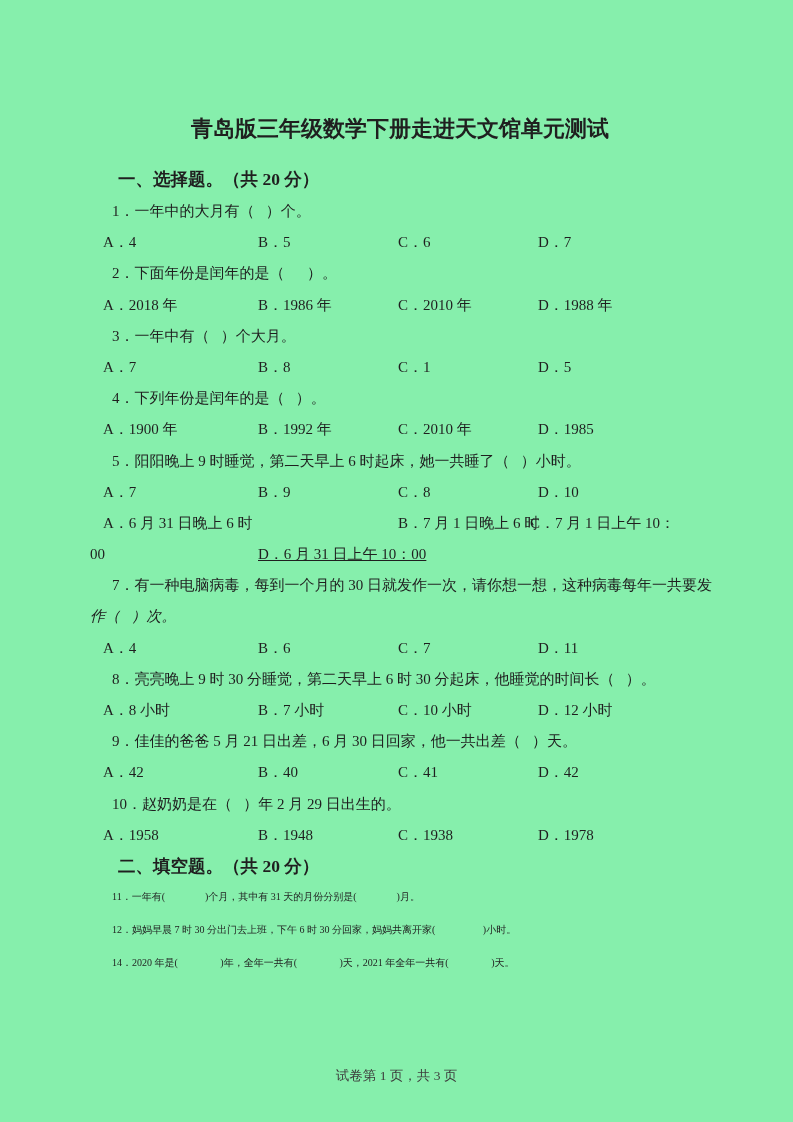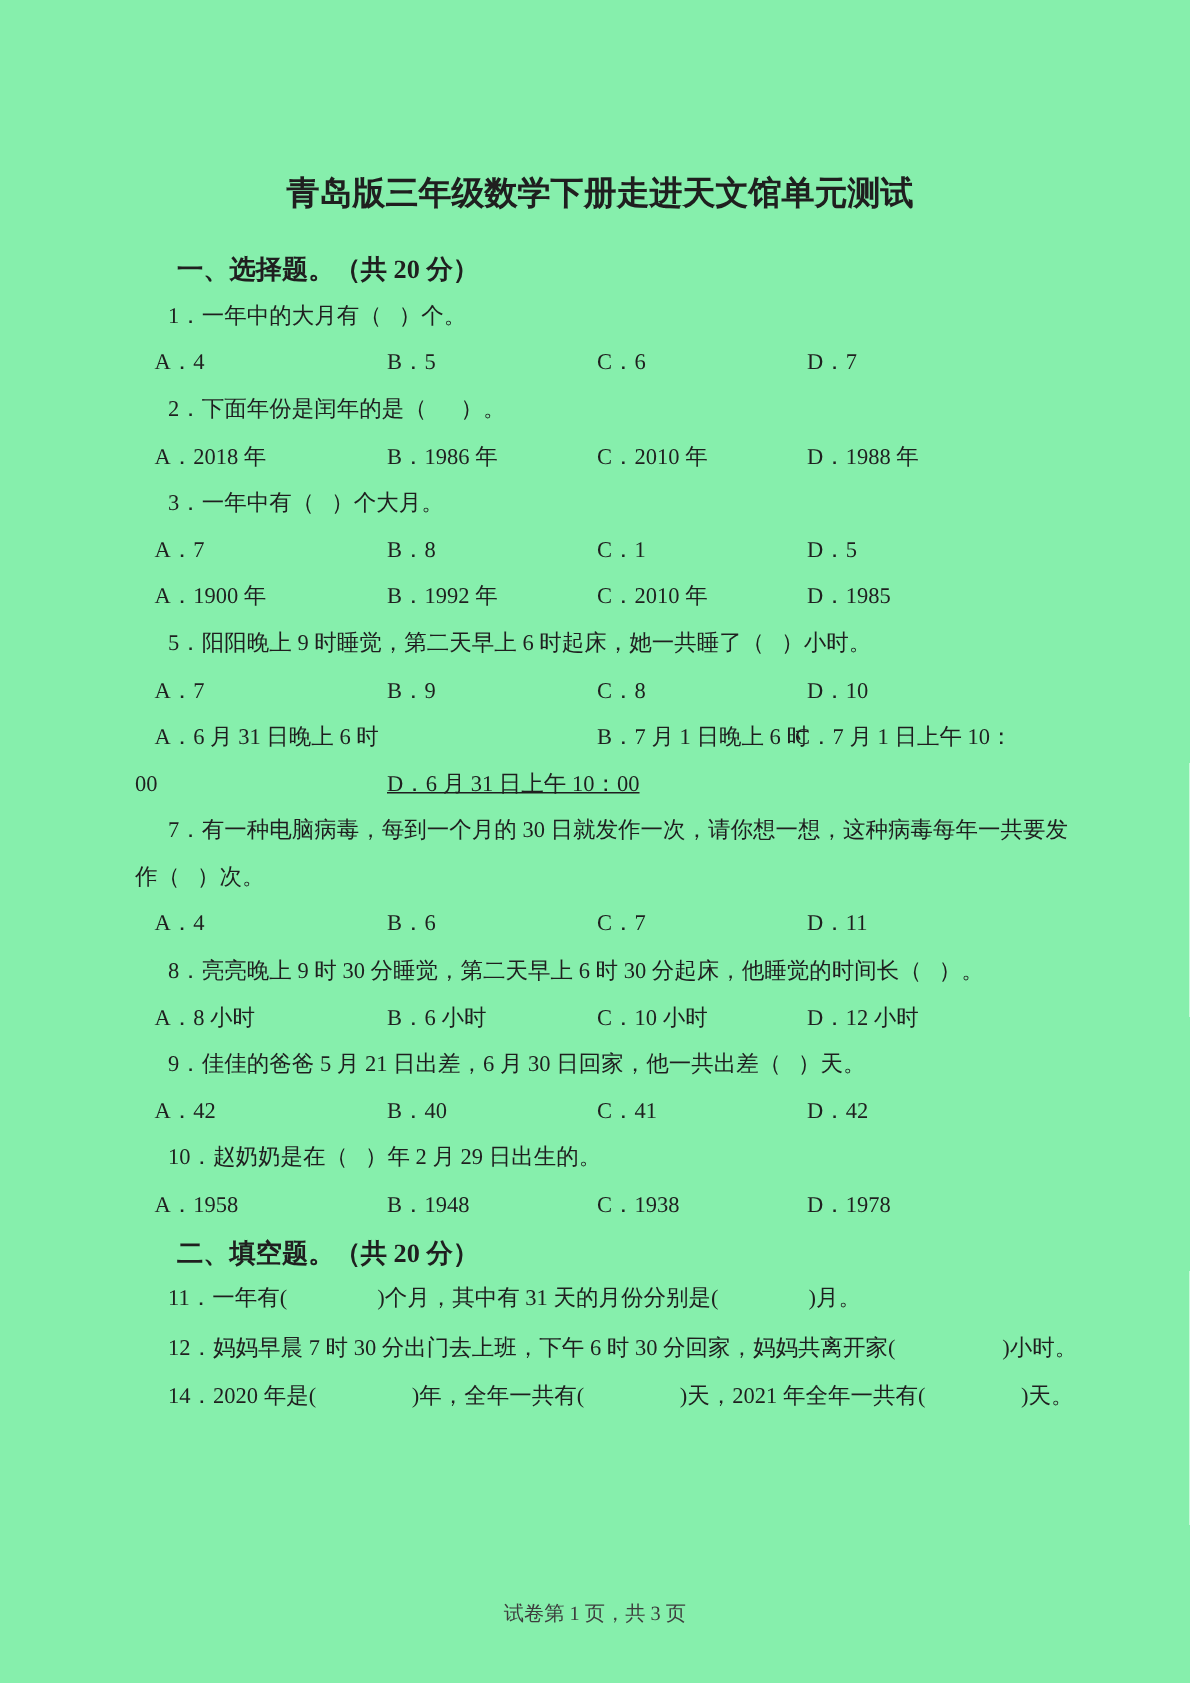--- a/index.html
+++ b/index.html
@@ -39,36 +39,36 @@
   }
   .sec2 { height: 30px; line-height: 30px; }
   .line {
     position: relative;
     height: 31.2px;
     line-height: 31.2px;
     font-size: 15px;
     white-space: pre;
   }
   .q { padding-left: 22px; }
-  .cont { padding-left: 0; }
+  .cont { padding-left: 0; font-style: italic; }
   .opts span { position: absolute; top: 0; }
   .cA { left: 13px; }
   .cB { left: 168px; }
   .cC { left: 308px; }
   .cD { left: 448px; }
   .c6a { left: 13px; }
   .c6b { left: 308px; }
   .c6c { left: 440px; }
   .c6cont { left: 0; }
   .c6d { left: 168px; text-decoration: underline; }
   .fill {
     height: 32.8px;
     line-height: 32.8px;
     padding-left: 22px;
-    font-size: 15px;
+    font-size: 10px;
     white-space: pre;
   }
   .footer {
     position: absolute;
     top: 1066px;
     left: 0;
     width: 100%;
     text-align: center;
     font-size: 13.5px;
     line-height: 20px;
@@ -103,20 +103,21 @@
     </div>
 
     <div class="line q">3．一年中有（   ）个大月。</div>
     <div class="line opts">
       <span class="cA">A．7</span>
       <span class="cB">B．8</span>
       <span class="cC">C．1</span>
       <span class="cD">D．5</span>
     </div>
 
+    <div class="line q">4．下列年份是闰年的是（   ）。</div>
     <div class="line opts">
       <span class="cA">A．1900 年</span>
       <span class="cB">B．1992 年</span>
       <span class="cC">C．2010 年</span>
       <span class="cD">D．1985</span>
     </div>
 
     <div class="line q">5．阳阳晚上 9 时睡觉，第二天早上 6 时起床，她一共睡了（   ）小时。</div>
     <div class="line opts">
       <span class="cA">A．7</span>
@@ -140,21 +141,21 @@
     <div class="line opts">
       <span class="cA">A．4</span>
       <span class="cB">B．6</span>
       <span class="cC">C．7</span>
       <span class="cD">D．11</span>
     </div>
 
     <div class="line q">8．亮亮晚上 9 时 30 分睡觉，第二天早上 6 时 30 分起床，他睡觉的时间长（   ）。</div>
     <div class="line opts">
       <span class="cA">A．8 小时</span>
-      <span class="cB">B．6 小时</span>
+      <span class="cB">B．7 小时</span>
       <span class="cC">C．10 小时</span>
       <span class="cD">D．12 小时</span>
     </div>
 
     <div class="line q">9．佳佳的爸爸 5 月 21 日出差，6 月 30 日回家，他一共出差（   ）天。</div>
     <div class="line opts">
       <span class="cA">A．42</span>
       <span class="cB">B．40</span>
       <span class="cC">C．41</span>
       <span class="cD">D．42</span>

